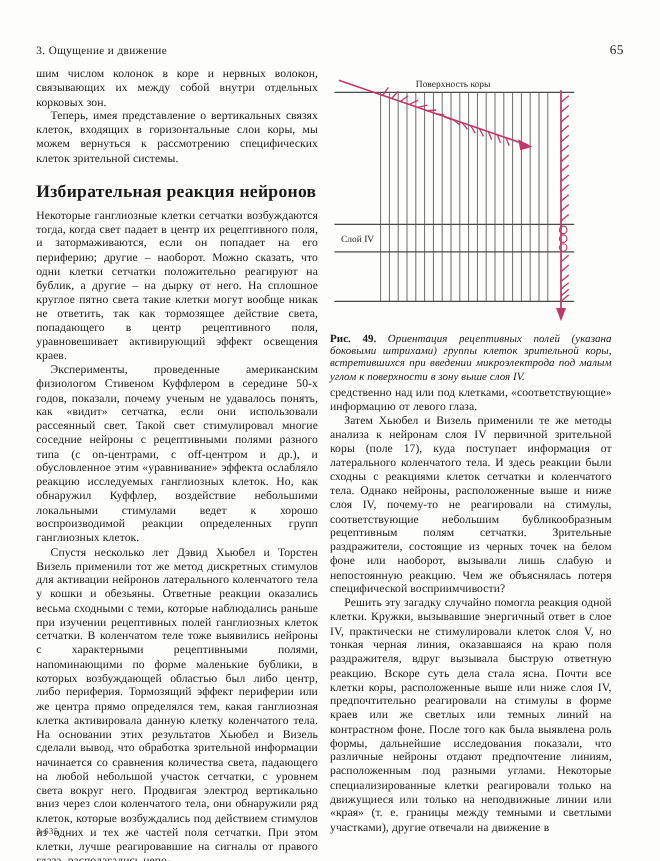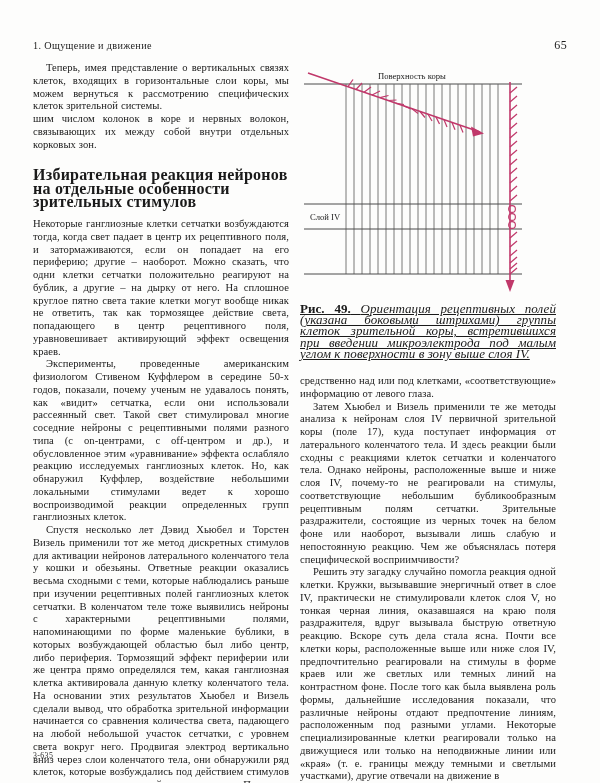--- a/index.html
+++ b/index.html
@@ -68,27 +68,26 @@
 
   
   .figure {
     position: relative;
     width: 256px;
     height: 232px;
     margin: 0;
   }
   .figure svg { display: block; }
   .figcaption {
-    margin: 9px 0 16px 0;
-    font-size: 13px;
+    margin: 9px 0 4px 0;
+    font-size: 10px;
     line-height: 11.2px;
     font-style: italic;
     text-align: justify;
     letter-spacing: 0.05px;
-    text-decoration: underline;
   }
   .figcaption .lbl {
     font-style: normal;
     font-weight: bold;
   }
 
   
   .signature {
     position: absolute;
     left: 33px;
@@ -97,31 +96,30 @@
     letter-spacing: 0.4px;
     color: #2a2a2a;
   }
 </style>
 </head>
 <body>
 
 <div class="page">
 
   <div class="runhead">
-    <span class="chapter">1. Ощущение и движение</span>
+    <span class="chapter">3. Ощущение и движение</span>
     <span class="folio">65</span>
   </div>
 
   <div class="col col-left">
+    <p class="body cont">шим числом колонок в коре и нервных волокон, связывающих их между собой внутри отдельных корковых зон.</p>
     <p class="body">Теперь, имея представление о вертикальных связях клеток, входящих в горизонтальные слои коры, мы можем вернуться к рассмотрению специфических клеток зрительной системы.</p>
-    <p class="body cont">шим числом колонок в коре и нервных волокон, связывающих их между собой внутри отдельных корковых зон.</p>
 
     <h2 class="subhead">
       <span class="l1">Избирательная реакция нейронов</span>
-      <span class="l2">на отдельные особенности зрительных стимулов</span>
     </h2>
 
     <p class="body cont">Некоторые ганглиозные клетки сетчатки возбуждаются тогда, когда свет падает в центр их рецептивного поля, и затормаживаются, если он попадает на его периферию; другие – наоборот. Можно сказать, что одни клетки сетчатки положительно реагируют на бублик, а другие – на дырку от него. На сплошное круглое пятно света такие клетки могут вообще никак не ответить, так как тормозящее действие света, попадающего в центр рецептивного поля, уравновешивает активирующий эффект освещения краев.</p>
     <p class="body">Эксперименты, проведенные американским физиологом Стивеном Куффлером в середине 50-х годов, показали, почему ученым не удавалось понять, как «видит» сетчатка, если они использовали рассеянный свет. Такой свет стимулировал многие соседние нейроны с рецептивными полями разного типа (с on-центрами, с off-центром и др.), и обусловленное этим «уравнивание» эффекта ослабляло реакцию исследуемых ганглиозных клеток. Но, как обнаружил Куффлер, воздействие небольшими локальными стимулами ведет к хорошо воспроизводимой реакции определенных групп ганглиозных клеток.</p>
     <p class="body">Спустя несколько лет Дэвид Хьюбел и Торстен Визель применили тот же метод дискретных стимулов для активации нейронов латерального коленчатого тела у кошки и обезьяны. Ответные реакции оказались весьма сходными с теми, которые наблюдались раньше при изучении рецептивных полей ганглиозных клеток сетчатки. В коленчатом теле тоже выявились нейроны с характерными рецептивными полями, напоминающими по форме маленькие бублики, в которых возбуждающей областью был либо центр, либо периферия. Тормозящий эффект периферии или же центра прямо определялся тем, какая ганглиозная клетка активировала данную клетку коленчатого тела. На основании этих результатов Хьюбел и Визель сделали вывод, что обработка зрительной информации начинается со сравнения количества света, падающего на любой небольшой участок сетчатки, с уровнем света вокруг него. Продвигая электрод вертикально вниз через слои коленчатого тела, они обнаружили ряд клеток, которые возбуждались под действием стимулов из одних и тех же частей поля сетчатки. При этом клетки, лучше реагировавшие на сигналы от правого глаза, располагались непо-</p>
   </div>
 
   <div class="col col-right">
 
     <div class="figure">

